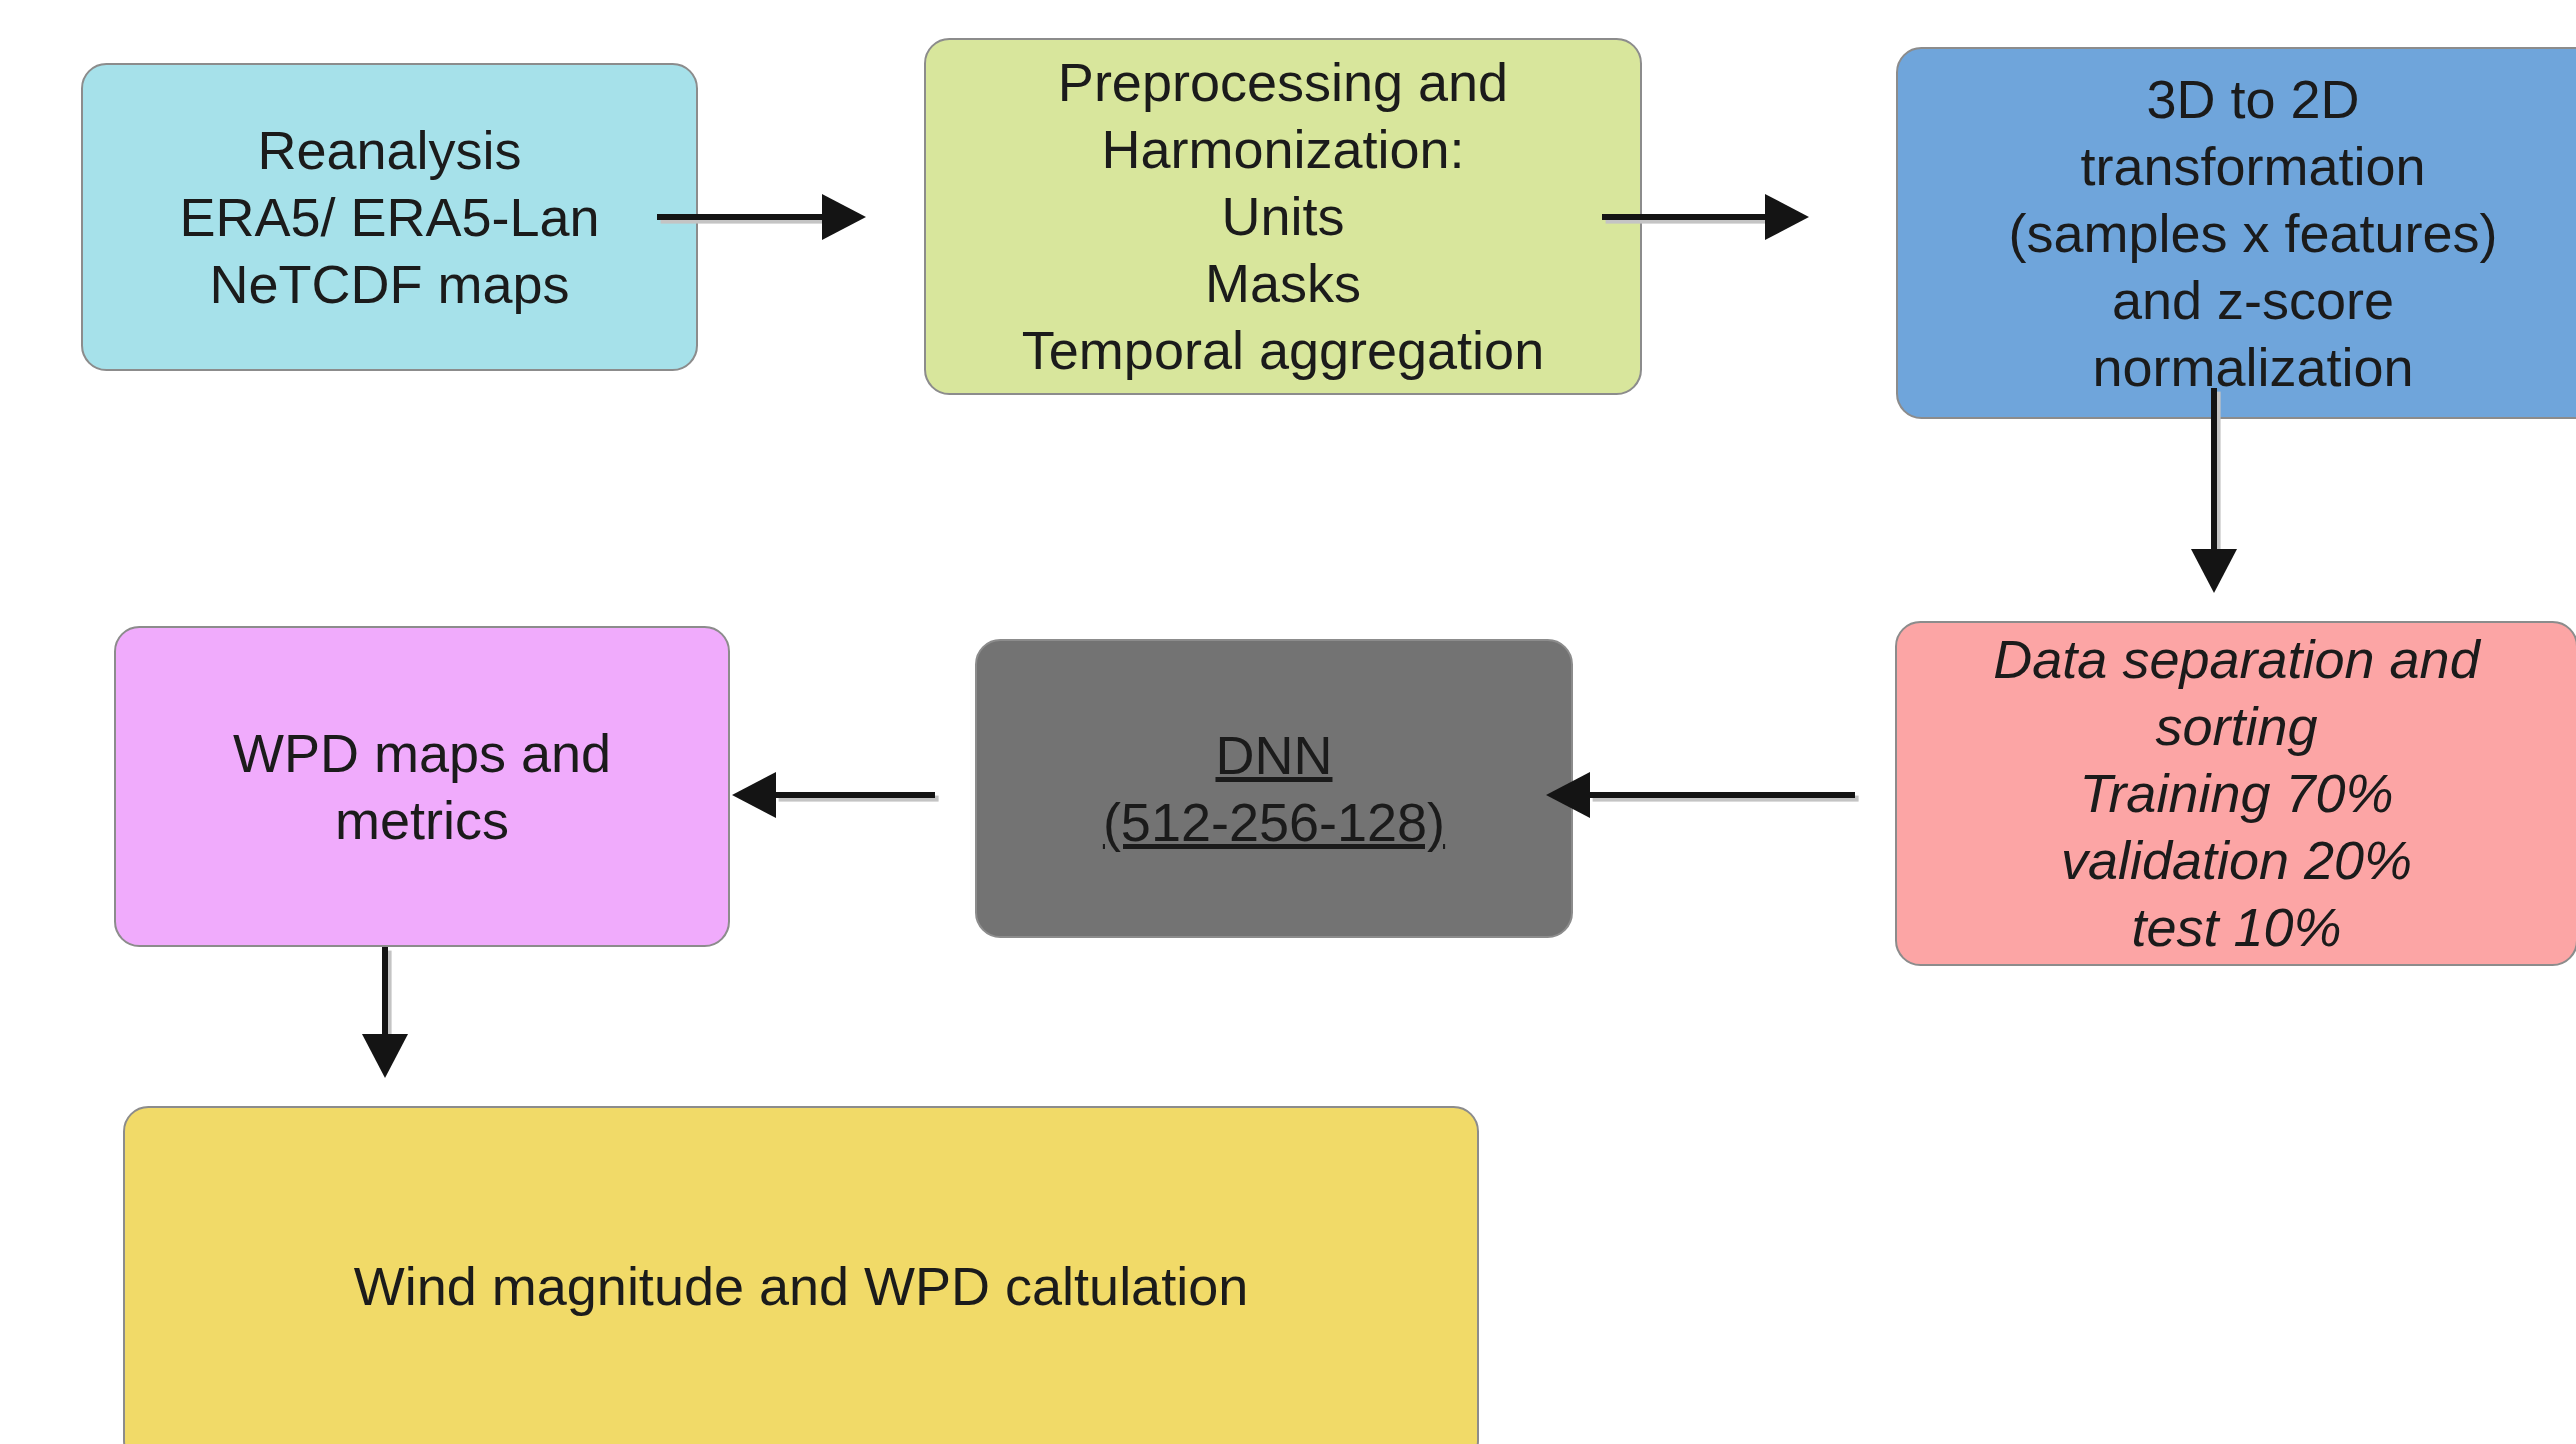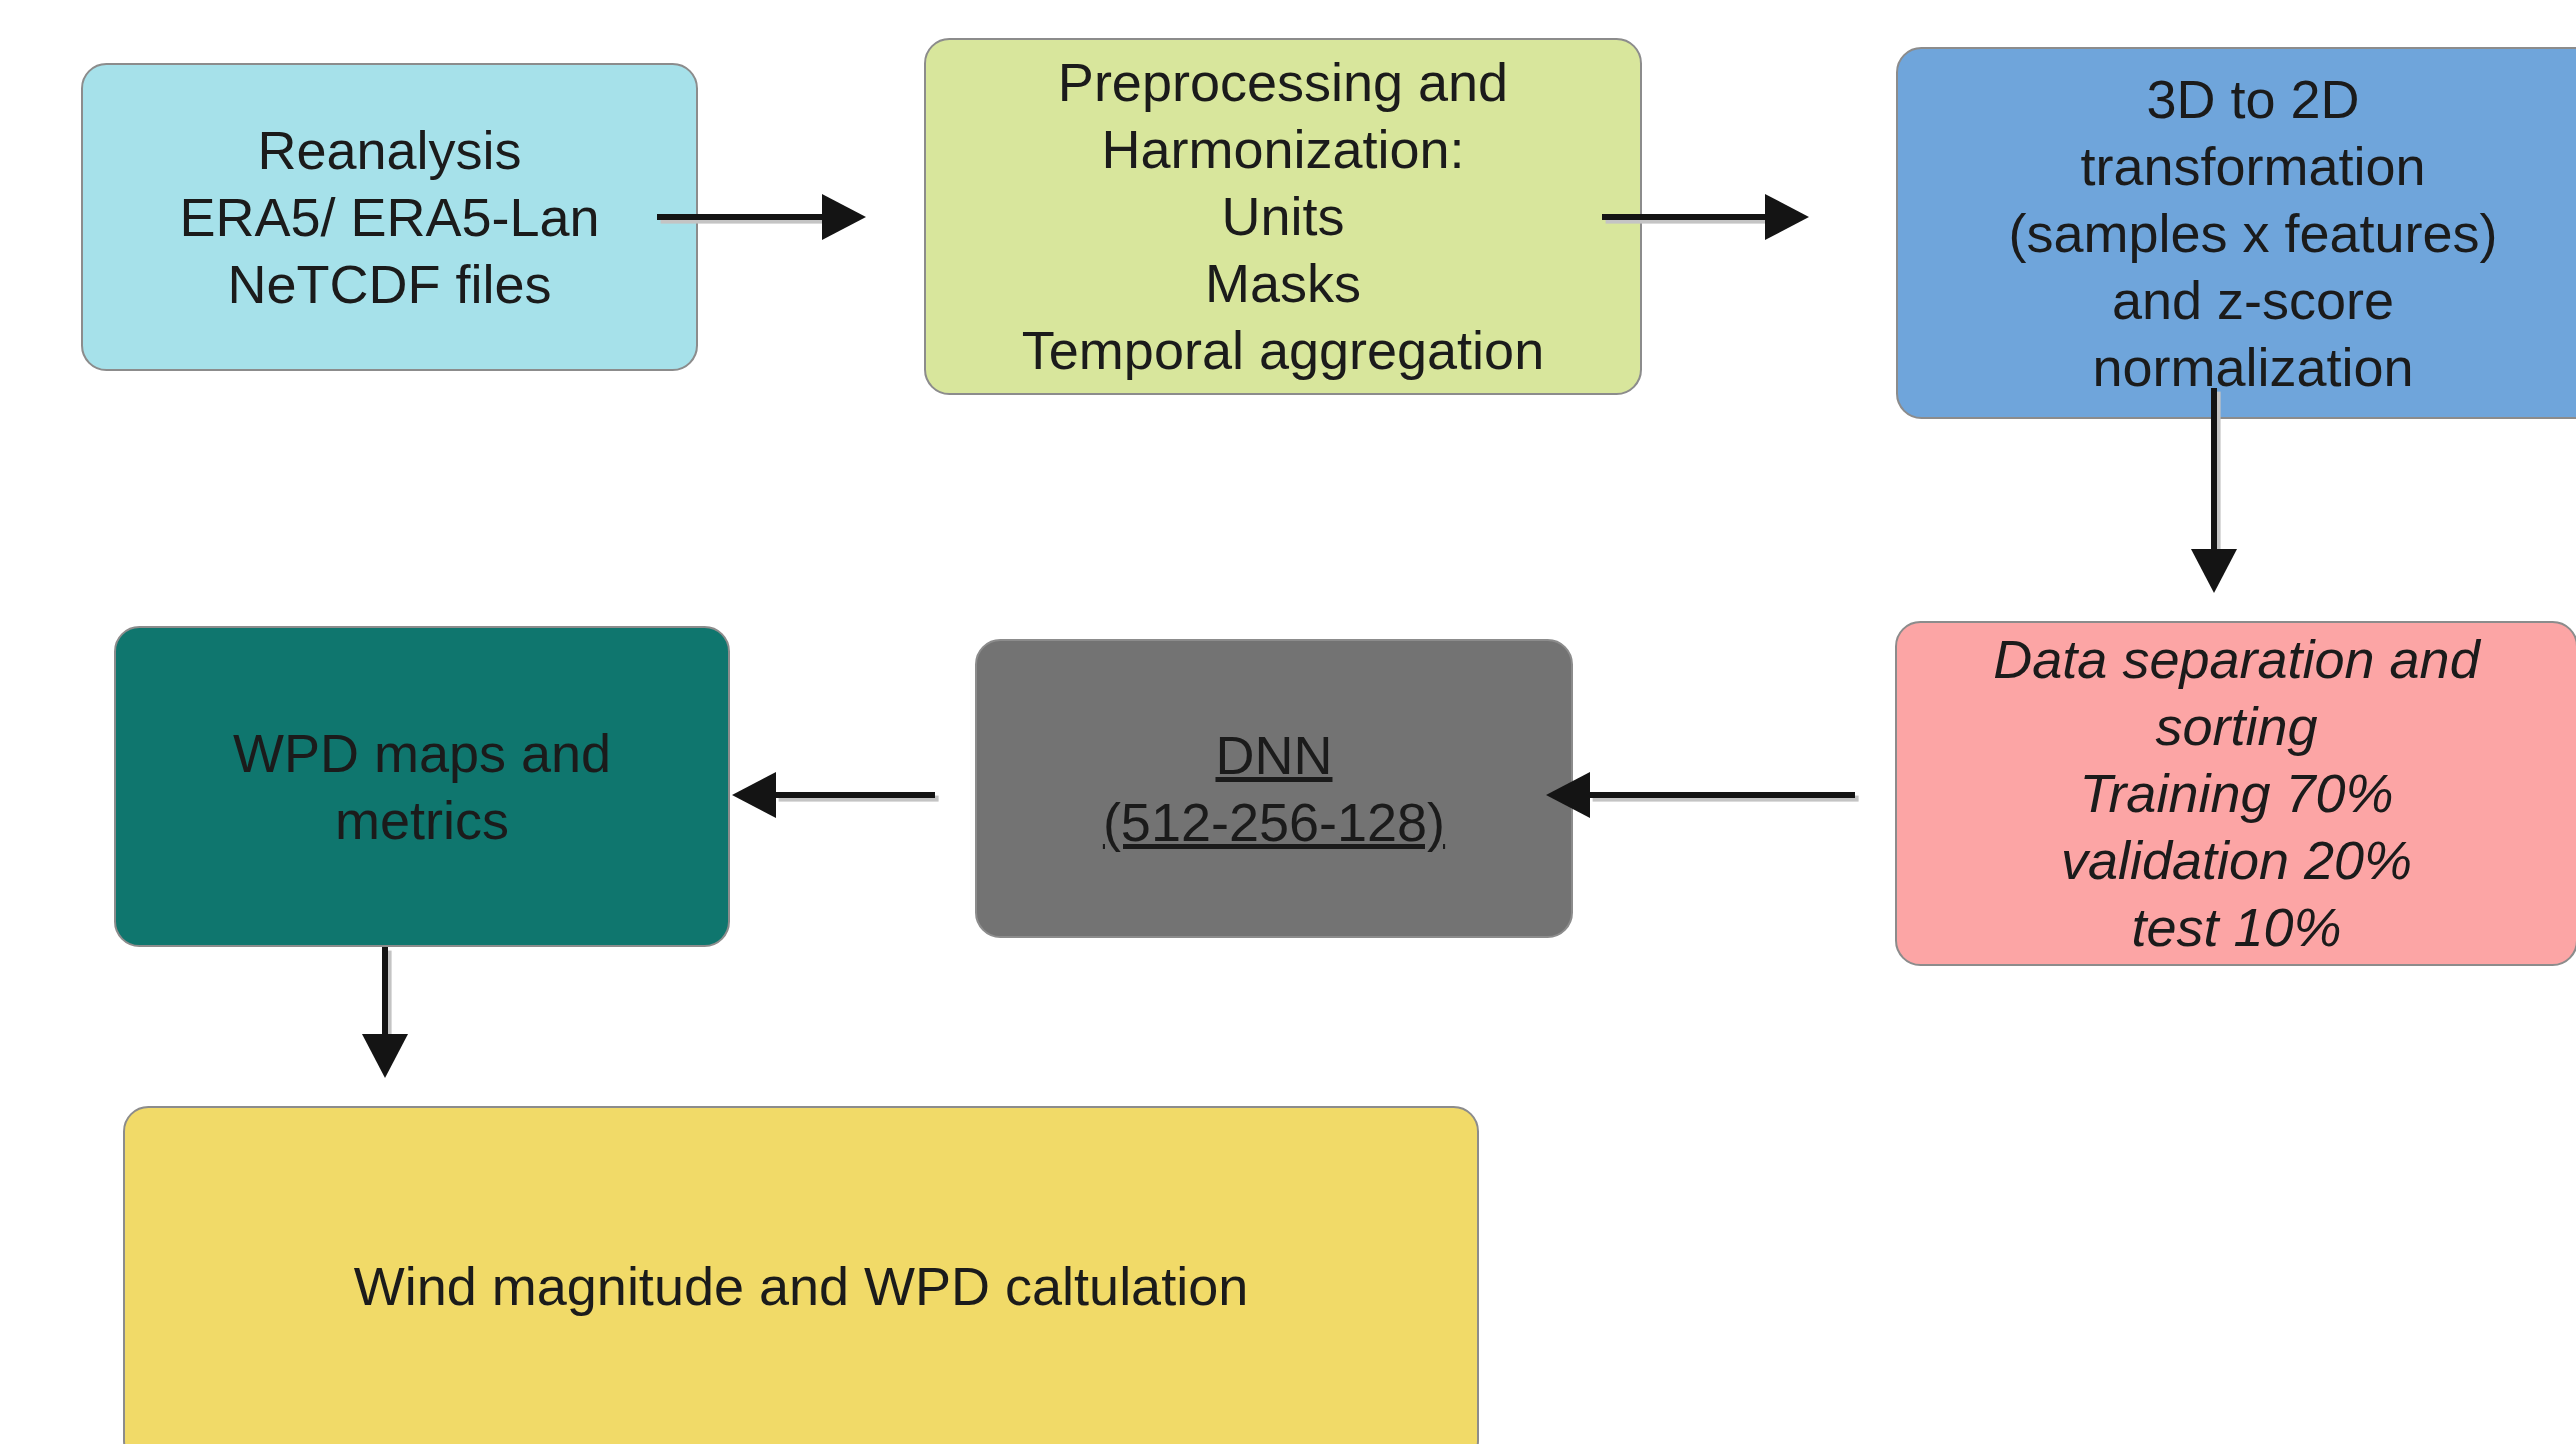--- a/index.html
+++ b/index.html
@@ -46,21 +46,21 @@
   .a6-head{left:362px;top:1034px;}
 </style>
 </head>
 <body>
 
 <div class="canvas">
 
   <div class="node n-reanalysis" style="background-color: rgb(166, 225, 234);">
     <span class="node-label">Reanalysis
 ERA5/ ERA5-Lan
-NeTCDF files</span>
+NeTCDF maps</span>
   </div>
 
   <div class="node n-preprocessing" style="background-color: rgb(216, 230, 156);">
     <span class="node-label">Preprocessing and
 Harmonization:
 Units
 Masks
 Temporal aggregation</span>
   </div>
 
@@ -78,21 +78,21 @@
 Training 70%
 validation 20%
 test 10%</span>
   </div>
 
   <div class="node n-dnn" style="background-color: #737373; text-decoration: underline;">
     <span class="node-label">DNN
 (512-256-128)</span>
   </div>
 
-  <div class="node n-wpdmaps" style="background-color: #0f766e;">
+  <div class="node n-wpdmaps" style="background-color: #f0abfc;">
     <span class="node-label">WPD maps and
 metrics</span>
   </div>
 
   <div class="node n-windmag" style="background-color: rgb(241, 218, 104);">
     <span class="node-label">Wind magnitude and WPD caltulation</span>
   </div>
 
   <div class="arrow">
     <div class="shaft h a1-shaft"></div>

